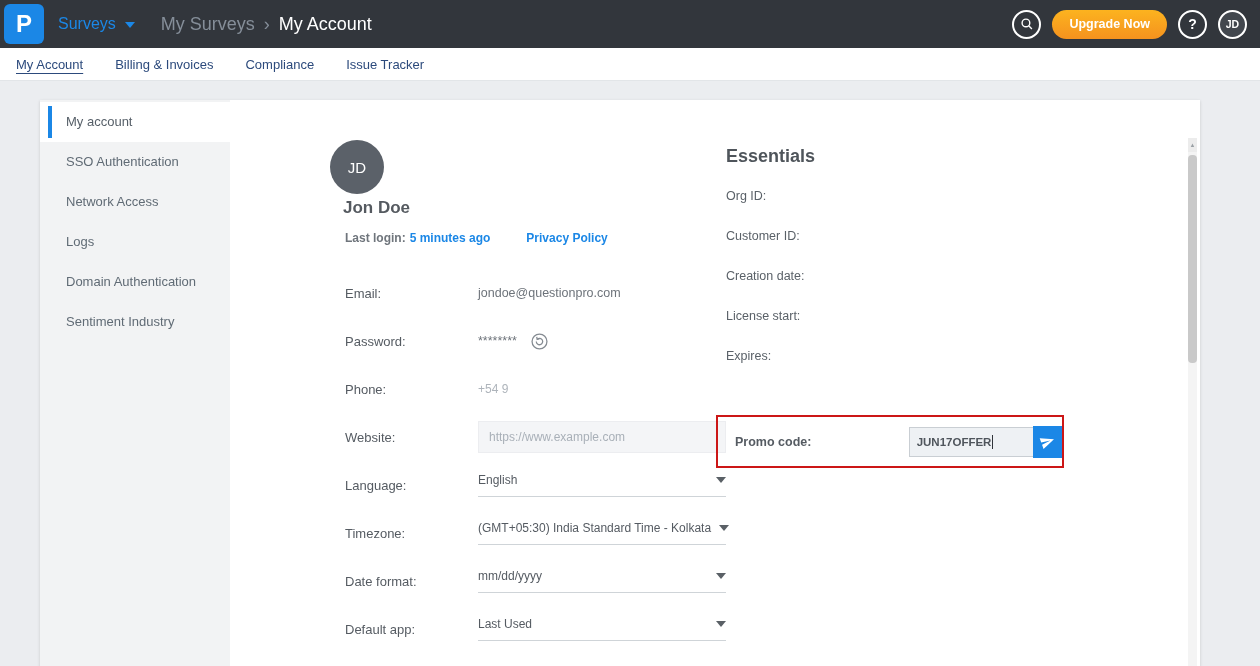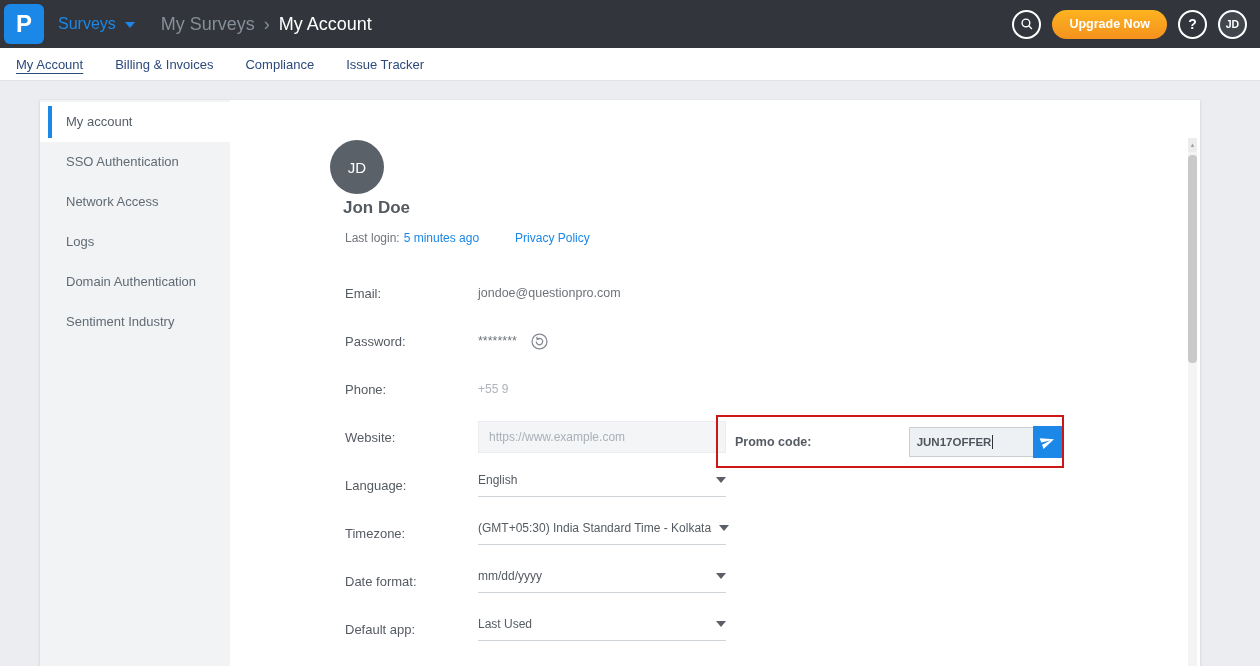--- a/index.html
+++ b/index.html
@@ -46,21 +46,21 @@
   .side-item { position:relative; height:40px; line-height:40px; padding-left:26px;
     font-size:13px; color:#606b75; cursor:pointer; }
   .side-item.active { background:#fff; color:#565f68; }
   .side-item.active::before { content:''; position:absolute; left:8px; top:4px; bottom:4px; width:4px; background:#1b87e6; }
 
   
   .main-col { position:absolute; left:250px; top:40px; width:440px; }
   .avatar-big { width:54px; height:54px; border-radius:50%; background:#5b6169; color:#fff; font-size:15px;
     display:flex; align-items:center; justify-content:center; margin-left:40px; }
   .user-name { margin:4px 0 0 53px; font-size:17px; font-weight:bold; color:#555a60; }
-  .login-row { margin:13px 0 0 55px; font-size:12px; color:#6f757c; display:flex; align-items:center; }
+  .login-row { margin:13px 0 0 55px; font-size:12px; color:#6f757c; display:flex; align-items:center;font-weight:bold; }
   .link-blue { color:#1b87e6; cursor:pointer; }
   .lastlogin-val { color:#1b87e6; margin-left:4px; }
   .privacy-link { margin-left:36px; }
 
   .form { margin-top:24px; }
   .frow { display:flex; align-items:center; height:48px; padding-left:55px; }
   .flabel { width:133px; font-size:13px; color:#555b62; flex-shrink:0; }
   .fvalue { font-size:12.5px; color:#6d737a; }
   .fvalue.muted { color:#aeb4bb; font-size:12px; }
   .pw-icon-btn { margin-left:14px; cursor:pointer; display:flex; align-items:center; }
@@ -167,21 +167,21 @@
           <span class="pw-icon-btn">
             <svg width="17" height="17" viewBox="0 0 16 16">
               <circle cx="8" cy="8" r="7" fill="none" stroke="#858b92" stroke-width="1.2"></circle>
               <path d="M5 8a3 3 0 1 0 1-2.2" fill="none" stroke="#858b92" stroke-width="1.2"></path>
               <path d="M5.4 3.6l.4 2.5 2.3-.7" fill="none" stroke="#858b92" stroke-width="1.2"></path>
             </svg>
           </span>
         </div>
         <div class="frow">
           <span class="flabel">Phone:</span>
-          <span class="fvalue muted">+55 9</span>
+          <span class="fvalue muted">+54 9</span>
         </div>
         <div class="frow">
           <span class="flabel">Website:</span>
           <input class="text-input" type="text" placeholder="https://www.example.com" style="">
         </div>
         <div class="frow">
           <span class="flabel">Language:</span>
           <div class="select">
             <span class="sel-val">English</span>
             <span class="sel-caret"></span>
@@ -204,20 +204,30 @@
         <div class="frow">
           <span class="flabel">Default app:</span>
           <div class="select">
             <span class="sel-val">Last Used</span>
             <span class="sel-caret"></span>
           </div>
         </div>
       </div>
     </div>
 
+    <div class="ess-col">
+      <div class="ess-title">Essentials</div>
+      <div class="ess-fields">
+        <div class="ess-field">Org ID:</div>
+        <div class="ess-field">Customer ID:</div>
+        <div class="ess-field">Creation date:</div>
+        <div class="ess-field">License start:</div>
+        <div class="ess-field">Expires:</div>
+      </div>
+    </div>
 
     <div class="promo-box">
       <span class="promo-label">Promo code:</span>
       <div class="promo-input">
         <span class="promo-text">JUN17OFFER</span>
         <span class="text-caret"></span>
       </div>
       <button class="send-btn">
         <svg width="15" height="15" viewBox="0 0 24 24">
           <path d="M2 21l21-9L2 3v7l15 2-15 2z" fill="#ffffff"></path>

